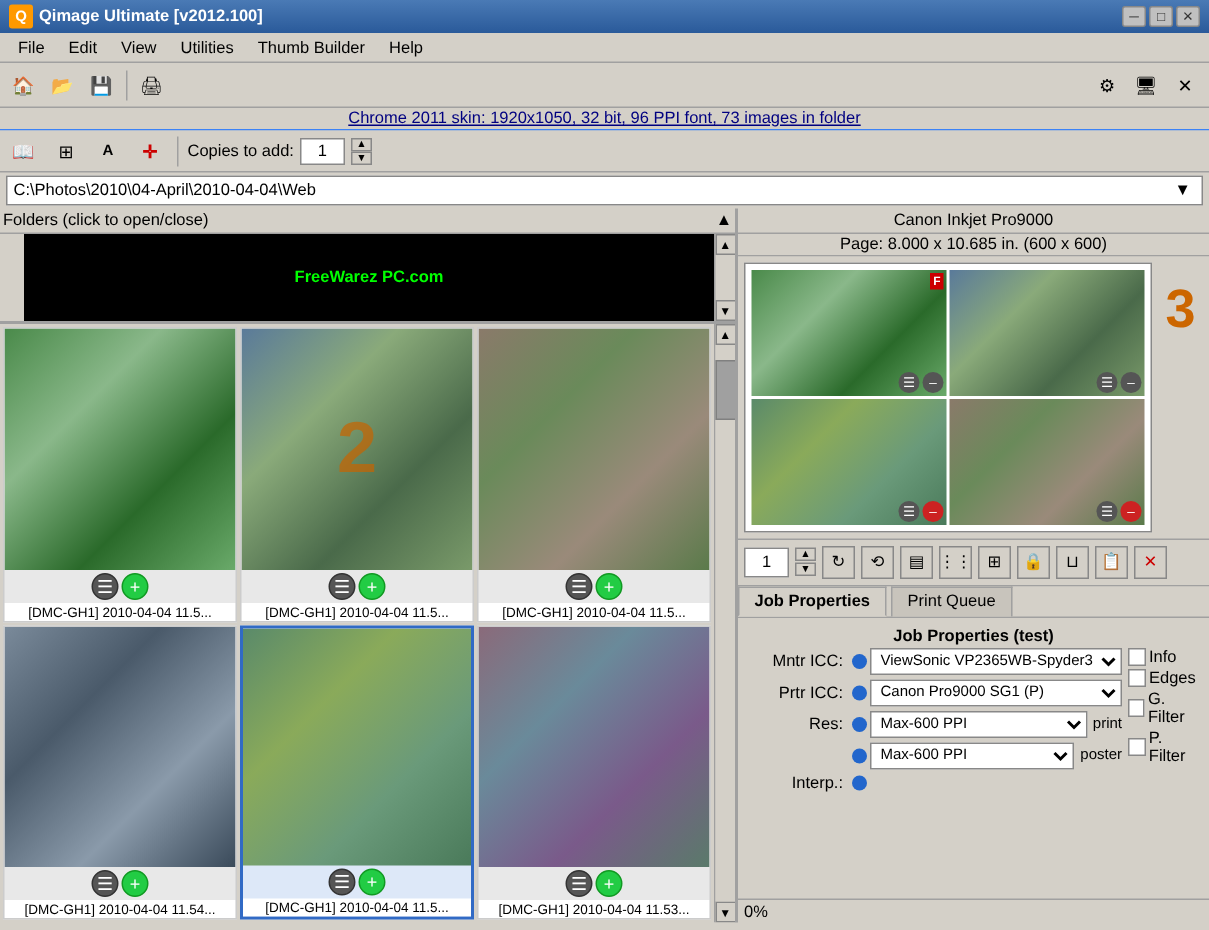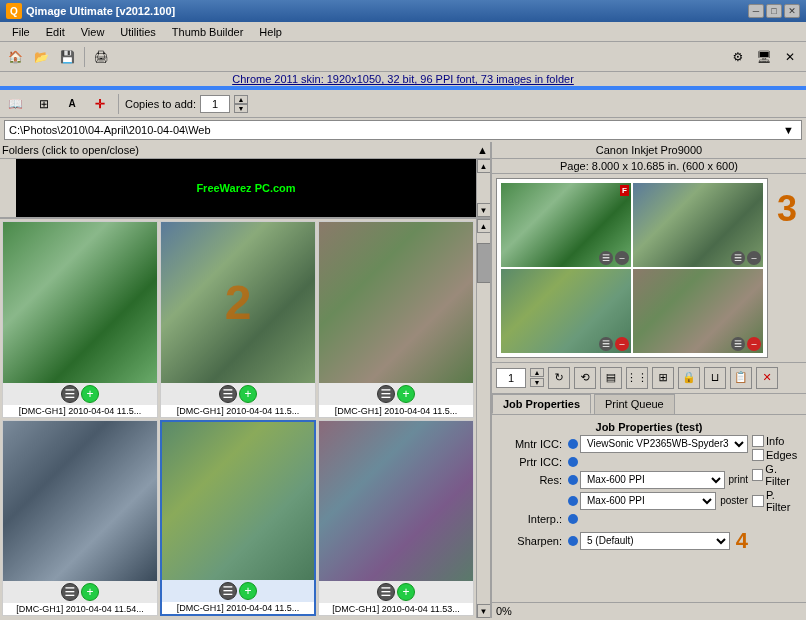--- a/index.html
+++ b/index.html
@@ -56,21 +56,21 @@
     }
     .tb-sep { width: 1px; height: 20px; background: #a0a0a0; margin: 0 2px; }
 
     
     .status-info {
       background: #d4d0c8;
       text-align: center;
       padding: 1px 4px;
       font-size: 11px;
       color: #000080;
-      border-bottom: 4px solid #3b82f6;
+      border-bottom: 1px solid #3b82f6;
       text-decoration: underline;
     }
 
     
     .toolbar2 {
       background: #d4d0c8;
       height: 28px;
       display: flex;
       align-items: center;
       padding: 2px 4px;
@@ -655,20 +655,23 @@
             <span class="prop-label">Mntr ICC:</span>
             <div class="prop-indicator"></div>
             <select class="prop-select">
               <option>ViewSonic VP2365WB-Spyder3</option>
             </select>
           </div>
 
           <div class="prop-row">
             <span class="prop-label">Prtr ICC:</span>
             <div class="prop-indicator"></div>
+            <select class="prop-select">
+              <option>Canon Pro9000 SG1 (P)</option>
+            </select>
           </div>
 
           <div class="prop-row">
             <span class="prop-label">Res:</span>
             <div class="prop-indicator"></div>
             <select class="prop-select" style="flex:1;">
               <option>Max-600 PPI</option>
             </select>
             <span class="prop-unit">print</span>
           </div>
@@ -680,28 +683,20 @@
               <option>Max-600 PPI</option>
             </select>
             <span class="prop-unit">poster</span>
           </div>
 
           <div class="prop-row">
             <span class="prop-label">Interp.:</span>
             <div class="prop-indicator"></div>
           </div>
 
-          <div class="prop-row">
-            <span class="prop-label">Sharpen:</span>
-            <div class="prop-indicator"></div>
-            <select class="prop-select">
-              <option>5 (Default)</option>
-            </select>
-            <span class="side-num" style="font-size:22px; margin-left:4px;">4</span>
-          </div>
         </div>
 
         <div class="right-checkboxes">
           <div class="check-row">
             <div class="check-box"></div>
             <span>Info</span>
           </div>
           <div class="check-row">
             <div class="check-box"></div>
             <span>Edges</span>

